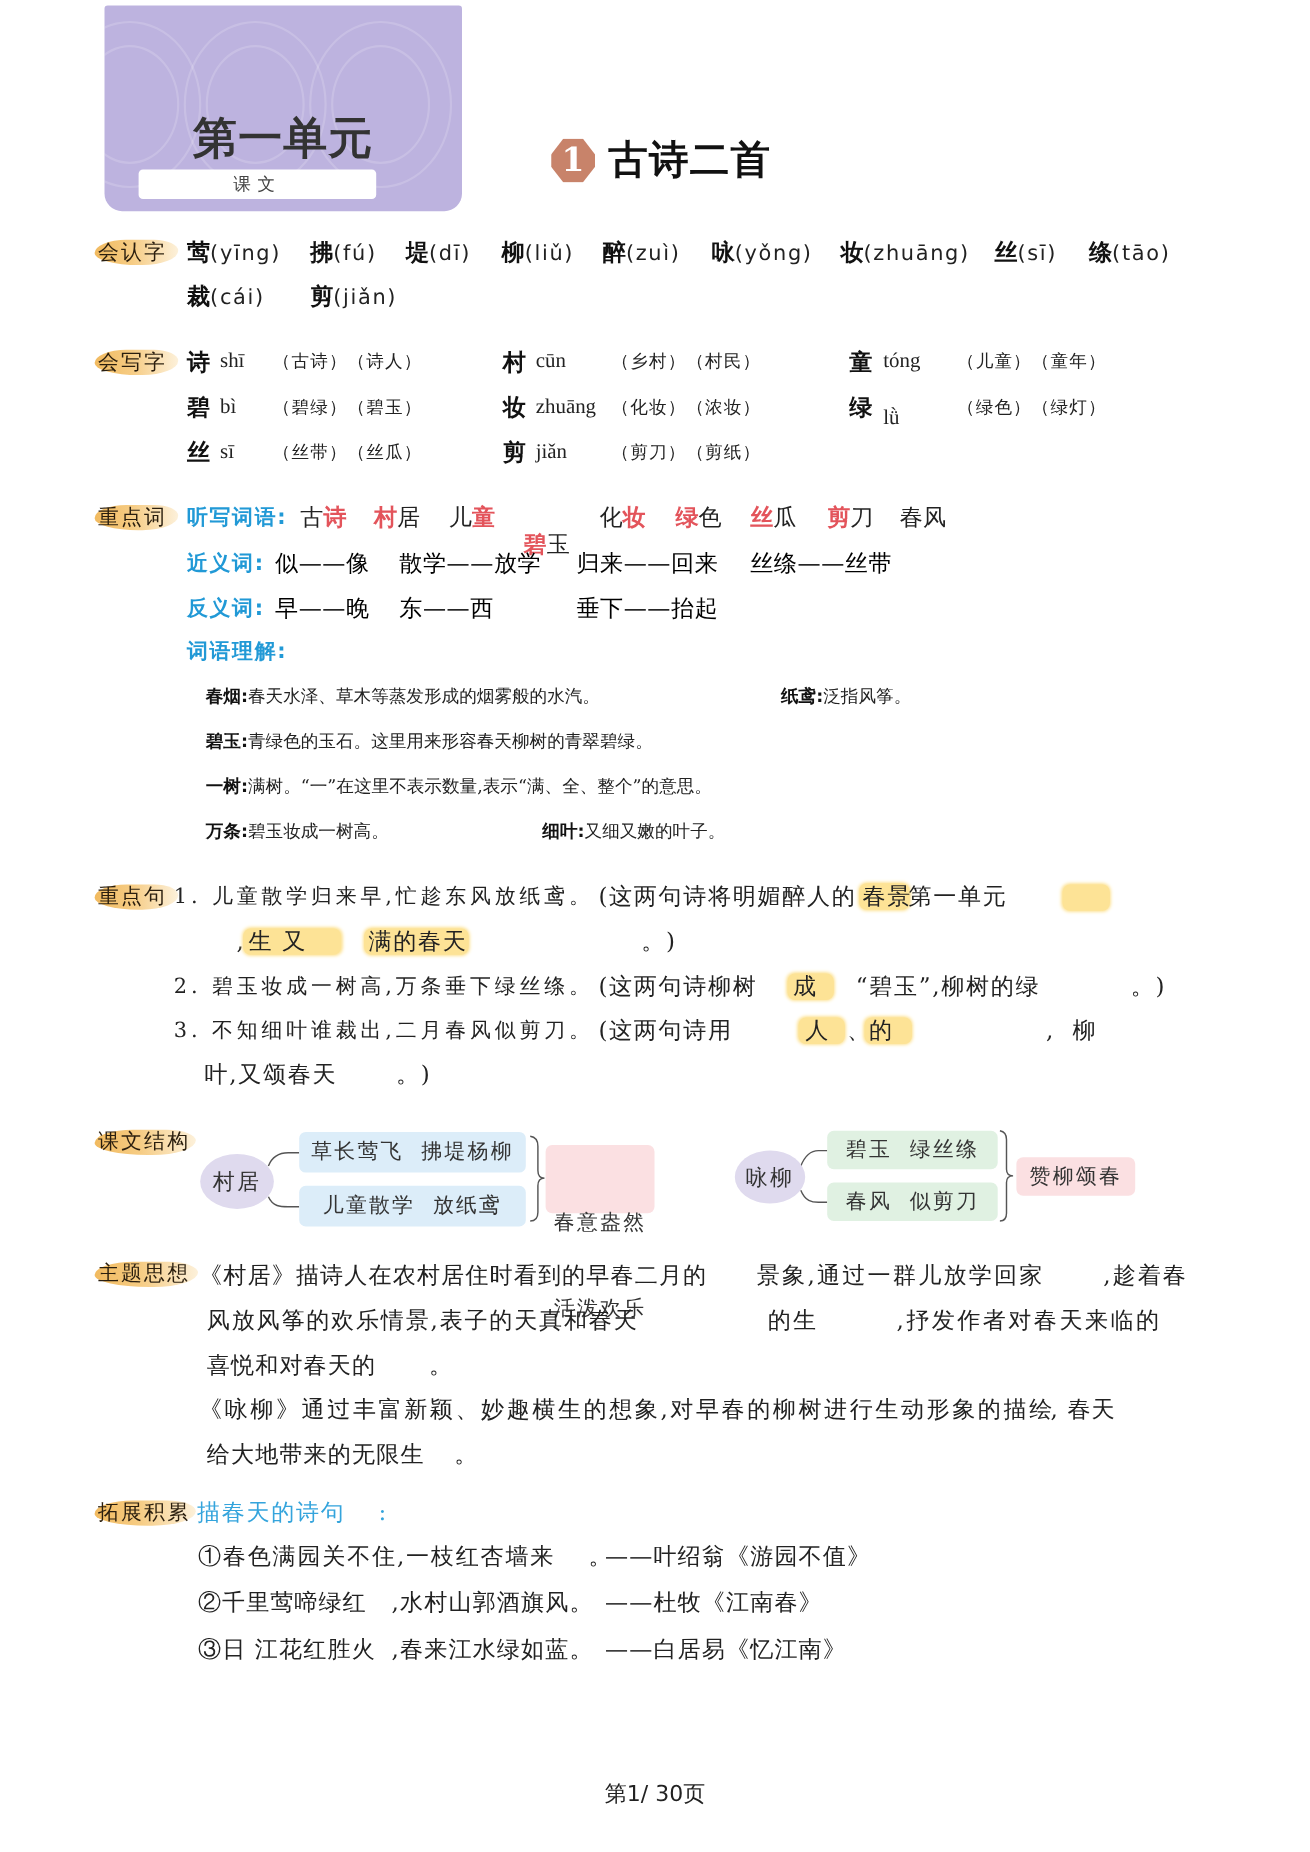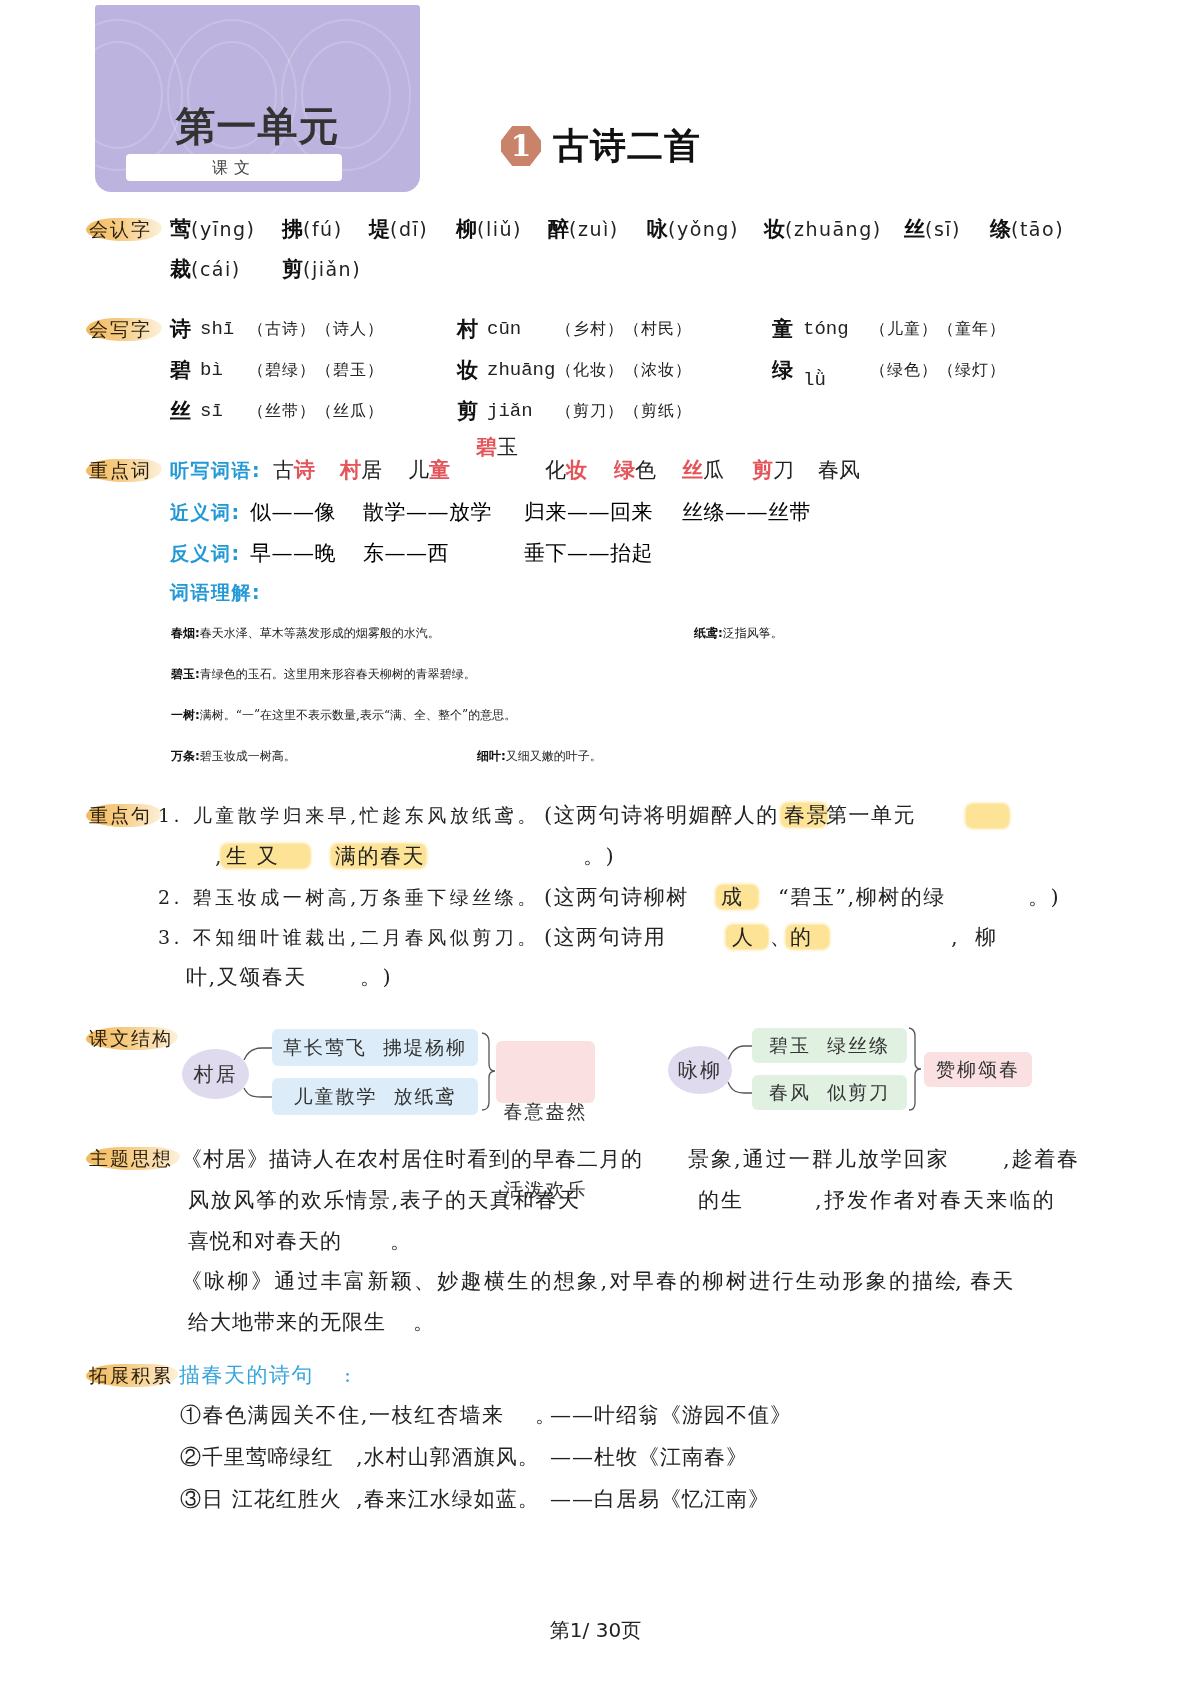--- a/index.html
+++ b/index.html
@@ -21,29 +21,29 @@
 
 
 .lbl{position:absolute;height:30px;}
 .lbl .brush{position:absolute;left:0;top:4px;width:100%;height:23px;background:linear-gradient(90deg,#f1ba5f 0%,var(--label-hl) 45%,rgba(248,214,150,.35) 100%);border-radius:40% 30% 45% 55%/55% 45% 60% 50%;}
 .lbl .lt{position:relative;display:block;padding-left:3px;font-size:19px;line-height:30px;letter-spacing:2px;color:#2a1e0e;white-space:pre;}
 
 
 .rc b{font-family:"DejaVu Sans",sans-serif;font-size:21px;font-weight:bold;color:#111;}
 .rc .py{font-family:"DejaVu Sans",sans-serif;font-size:19px;letter-spacing:1.5px;color:#222;}
 .wc{font-family:"DejaVu Sans",sans-serif;font-size:21px;font-weight:bold;color:#111;}
-.wp{font-family:Liberation Mono, monospace;font-size:19px;color:#222;}
+.wp{font-family:Liberation Serif, serif;font-size:19px;color:#222;}
 .ww{font-size:16px;letter-spacing:1px;color:#222;}
 
 
 .blue-lbl{font-family:"DejaVu Sans",sans-serif;font-weight:bold;font-size:19px;letter-spacing:1.5px;color:var(--blue);}
 .dw{font-size:21px;color:#222;}
 .dw .red{font-family:"DejaVu Sans",sans-serif;font-weight:bold;color:var(--red);}
 .pair{font-size:21px;letter-spacing:.5px;color:#000000;}
-.def{font-size:12px;color:#222;}
+.def{font-size:16px;color:#222;margin-left:16px;}
 .def b{font-family:"DejaVu Sans",sans-serif;font-weight:bold;color:#111;}
 
 
 .poem{font-size:19px;letter-spacing:3.5px;color:#222;}
 .note{font-size:21px;letter-spacing:1.5px;color:#222;}
 .hlbox{position:absolute;height:24px;background:var(--text-hl);border-radius:7px;box-shadow:0 0 3px 1px var(--text-hl);}
 
 
 .body{font-size:21px;letter-spacing:1px;color:#222;}
 .blue-title{font-size:21px;letter-spacing:1.5px;color:#34a4dc;}
@@ -123,21 +123,21 @@
 <span class="a ww" style="left:556px;top:396px">（剪刀）（剪纸）</span>
 
 <div class="lbl" style="left:86px;top:455px;width:76px">
   <div class="brush"></div>
   <span class="lt">重点词</span>
 </div>
 <span class="a blue-lbl" style="left:170px;top:455px">听写词语:</span>
 <span class="a dw" style="left:273px;top:455px"><span>古</span><span class="red">诗</span><span></span></span>
 <span class="a dw" style="left:340px;top:455px"><span></span><span class="red">村</span><span>居</span></span>
 <span class="a dw" style="left:408px;top:455px"><span>儿</span><span class="red">童</span><span></span></span>
-<span class="a dw" style="left:476px;top:432px"><span></span><span class="red">碧</span><span>玉</span></span>
+<span class="a dw" style="left:476px;top:480px"><span></span><span class="red">碧</span><span>玉</span></span>
 <span class="a dw" style="left:545px;top:455px"><span>化</span><span class="red">妆</span><span></span></span>
 <span class="a dw" style="left:614px;top:455px"><span></span><span class="red">绿</span><span>色</span></span>
 <span class="a dw" style="left:682px;top:455px"><span></span><span class="red">丝</span><span>瓜</span></span>
 <span class="a dw" style="left:752px;top:455px"><span></span><span class="red">剪</span><span>刀</span></span>
 <span class="a dw" style="left:818px;top:455px"><span>春风</span><span class="red"></span><span></span></span>
 
 <span class="a blue-lbl" style="left:170px;top:497px">近义词:</span>
 <span class="a pair" style="left:250px;top:497px">似——像</span>
 <span class="a pair" style="left:363px;top:497px">散学——放学</span>
 <span class="a pair" style="left:524px;top:497px">归来——回来</span>

